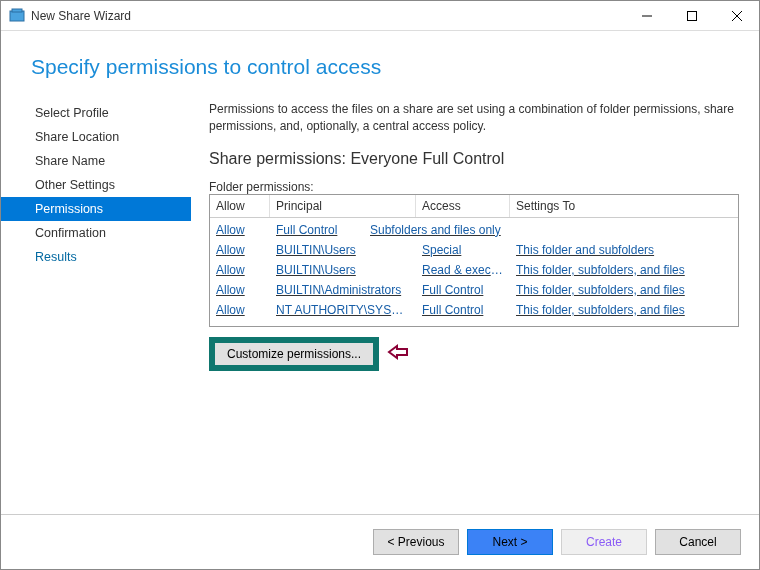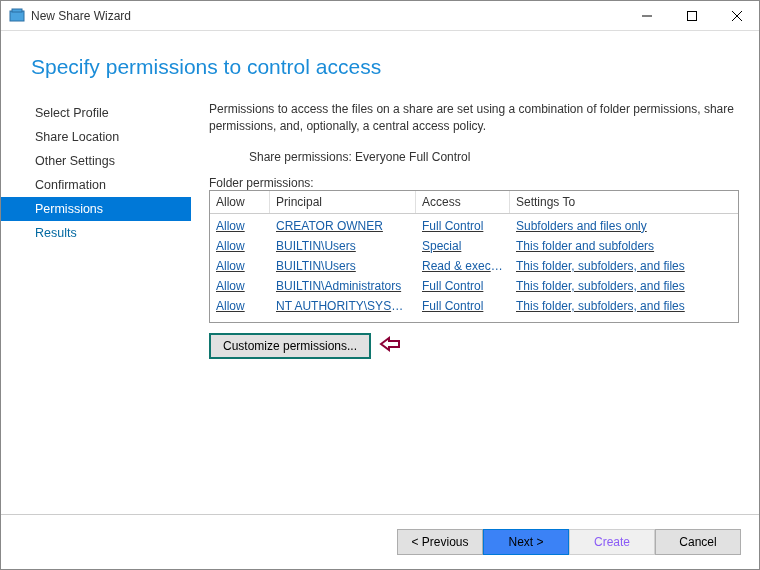--- a/index.html
+++ b/index.html
@@ -16,40 +16,40 @@
     
     .content { flex: 1; display: flex; padding: 0 0 0 0; overflow: hidden; }
     
     .sidebar { width: 190px; padding-top: 4px; }
     .sidebar-item { padding: 5px 8px 5px 34px; font-size: 12.5px; cursor: pointer; color: #333; }
     .sidebar-item.active { background: #0078d7; color: #fff; }
     .sidebar-item.disabled { color: #0369a1; cursor: default; }
     
     .main { flex: 1; padding: 4px 20px 0 18px; color: #333; }
     .desc { font-size: 12px; line-height: 1.45; color: #333; margin-bottom: 14px; }
-    .share-perm { font-size: 12px; margin-bottom: 12px; margin-left: 40px; }
+    .share-perm { font-size: 16px; margin-bottom: 12px; }
     .folder-perm-label { font-size: 12px; }
     
     .perm-table { border: 1px solid #999; width: 100%; }
     .perm-header { display: flex; background: #fff; border-bottom: 1px solid #ccc; }
     .perm-header-cell { padding: 4px 6px; font-size: 12px; border-right: 1px solid #e0e0e0; }
     .perm-header-cell:last-child { border-right: none; }
     .col-type { width: 60px; }
     .col-principal { width: 146px; }
     .col-access { width: 94px; }
     .col-applies { flex: 1; }
     .perm-row { display: flex; padding: 0; }
     .perm-cell { padding: 3px 6px; font-size: 12px; color: #175ea8; white-space: nowrap; overflow: hidden; text-overflow: ellipsis; }
     .perm-body { padding: 2px 0 6px 0; text-decoration: underline; }
     
     .customize-row { margin-top: 10px; display: flex; align-items: center; gap: 8px; }
-    .customize-btn { padding: 4px 12px; font-size: 12px; background: #e1e1e1; border: 2px solid #0f766e; cursor: pointer; min-width: 160px; text-align: center; }
+    .customize-btn { padding: 4px 12px; font-size: 12px; background: #e1e1e1; border: 6px solid #0f766e; cursor: pointer; min-width: 160px; text-align: center; }
     .arrow-annot { color: #8b0036; font-size: 18px; font-weight: bold; line-height: 1; }
     
-    .footer { border-top: 1px solid #ccc; padding: 14px 18px; display: flex; justify-content: flex-end; }
+    .footer { border-top: 1px solid #ccc; padding: 14px 18px; display: flex; justify-content: flex-end; gap: 8px; }
     .footer-btn { min-width: 86px; padding: 5px 10px; font-size: 12px; background: #e1e1e1; border: 1px solid #adadad; cursor: pointer; text-align: center; }
     .footer-btn.primary { border: 1px solid #0078d7; background: #3b82f6; }
     .footer-btn.disabled { color: #8b5cf6; border-color: #d0d0d0; background: #f0f0f0; cursor: default; }
   </style>
 </head>
 <body>
 
 <div class="titlebar">
   <span class="titlebar-icon">
     <svg viewBox="0 0 16 16" width="16" height="16">
@@ -79,23 +79,24 @@
 </div>
 
 <div class="header-area">
   <h1 class="page-title">Specify permissions to control access</h1>
 </div>
 
 <div class="content">
   <div class="sidebar" id="sidebar">
       <div class="sidebar-item">Select Profile</div>
       <div class="sidebar-item">Share Location</div>
+      <div class="sidebar-item">Share Name</div>
       <div class="sidebar-item">Other Settings</div>
+      <div class="sidebar-item active">Permissions</div>
       <div class="sidebar-item">Confirmation</div>
-      <div class="sidebar-item active">Permissions</div>
       <div class="sidebar-item disabled">Results</div>
     </div>
 
   <div class="main">
     <p class="desc">Permissions to access the files on a share are set using a combination of folder permissions, share permissions, and, optionally, a central access policy.</p>
     <p class="share-perm">
       <span>Share permissions:</span>
       <span>Everyone Full Control</span>
     </p>
     <p class="folder-perm-label">Folder permissions:</p>
@@ -103,21 +104,20 @@
     <div class="perm-table">
       <div class="perm-header">
         <div class="perm-header-cell col-type">Allow</div>
         <div class="perm-header-cell col-principal">Principal</div>
         <div class="perm-header-cell col-access">Access</div>
         <div class="perm-header-cell col-applies">Settings To</div>
       </div>
       <div class="perm-body" id="perm-body">
           <div class="perm-row">
             <div class="perm-cell col-type">Allow</div>
-            <div class="perm-cell col-principal">CREATOR OWNER</div>
             <div class="perm-cell col-access">Full Control</div>
             <div class="perm-cell col-applies">Subfolders and files only</div>
           </div>
           <div class="perm-row">
             <div class="perm-cell col-type">Allow</div>
             <div class="perm-cell col-principal">BUILTIN\Users</div>
             <div class="perm-cell col-access">Special</div>
             <div class="perm-cell col-applies">This folder and subfolders</div>
           </div>
           <div class="perm-row">

